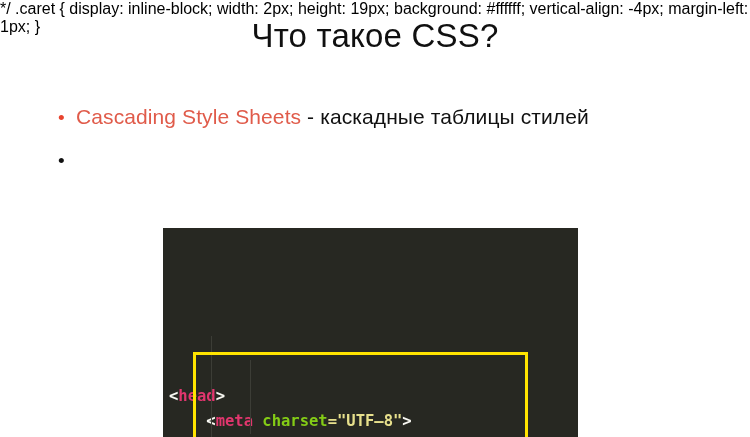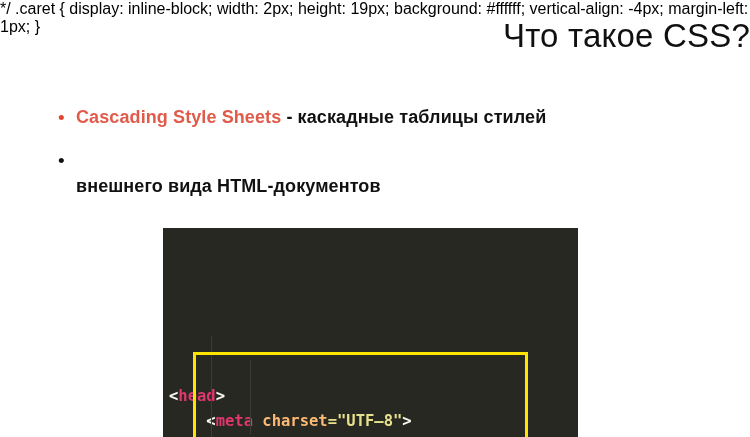--- a/index.html
+++ b/index.html
@@ -15,21 +15,21 @@
     color: #000000;
     position: relative;
   }
 
   
   .slide-title {
     position: absolute;
     top: 16px;
     left: 0;
     width: 750px;
-    text-align: right;
+    text-align: center;
     font-size: 33px;
     line-height: 40px;
     font-weight: 400;
     letter-spacing: 0.2px;
     color: #101010;
     white-space: nowrap;
   }
 
   
   .bullets {
@@ -47,25 +47,24 @@
     width: 18px;
     flex: 0 0 18px;
     font-size: 19px;
     line-height: 26px;
     text-align: left;
     padding-top: 1px;
   }
   .bullet-dot.red  { color: #e8432e; }
   .bullet-dot.dark { color: #111111; }
   .bullet-text {
-    font-size: 18px;
+    font-size: 21px;
     line-height: 26px;
     color: #111111;
     letter-spacing: 0.1px;
-    font-weight: bold;
   }
   .accent-red { color: #e05b4a; }
 
   
   .code-block {
     position: absolute;
     left: 163px;
     top: 228px;
     width: 415px;
     height: 209px;
@@ -89,21 +88,21 @@
     position: absolute;
     width: 1px;
     background: #3c3d36;
   }
   .guide.g1 { left: 48px;  top: 58px;  height: 120px; }
   .guide.g2 { left: 87px;  top: 82px;  height: 74px; }
 
   
   .tok-punct   { color: #f8f8f2; }
   .tok-tag     { color: #e2366e; }
-  .tok-attr    { color: #fdba74; margin-top: 10px; }
+  .tok-attr    { color: #84cc16; margin-top: 10px; }
   .tok-string  { color: #e7e08c; }
 
   
   .style-box {
     position: absolute;
     left: 30px;
     top: 74px;
     width: 335px;
     height: 104px;
     border: 3px solid #ffe400;
@@ -132,21 +131,21 @@
 
 <div class="bullets">
 
   <div class="bullet-row">
     <span class="bullet-dot red">•</span>
     <span class="bullet-text"><span class="accent-red">Cascading Style Sheets</span><span> - каскадные таблицы стилей</span></span>
   </div>
 
   <div class="bullet-row">
     <span class="bullet-dot dark">•</span>
-    <span class="bullet-text"><br><span>внешнего вида HTML-документов</span></span>
+    <span class="bullet-text"><br></span>
   </div>
 
 </div>
 
 <div class="code-block">
   <div class="code-inner" id="code-inner">
     <span class="guide g1"></span>
     <span class="guide g2"></span>
     <div class="code-line"><span class="tok-punct">&lt;</span><span class="tok-tag">head</span><span class="tok-punct">&gt;</span></div><div class="code-line"><span class="tok-punct">    &lt;</span><span class="tok-tag">meta</span><span class="tok-punct"> </span><span class="tok-attr">charset</span><span class="tok-string">="UTF–8"</span><span class="tok-punct">&gt;</span></div><div class="code-line"></div><div class="style-box"></div>
   </div>

